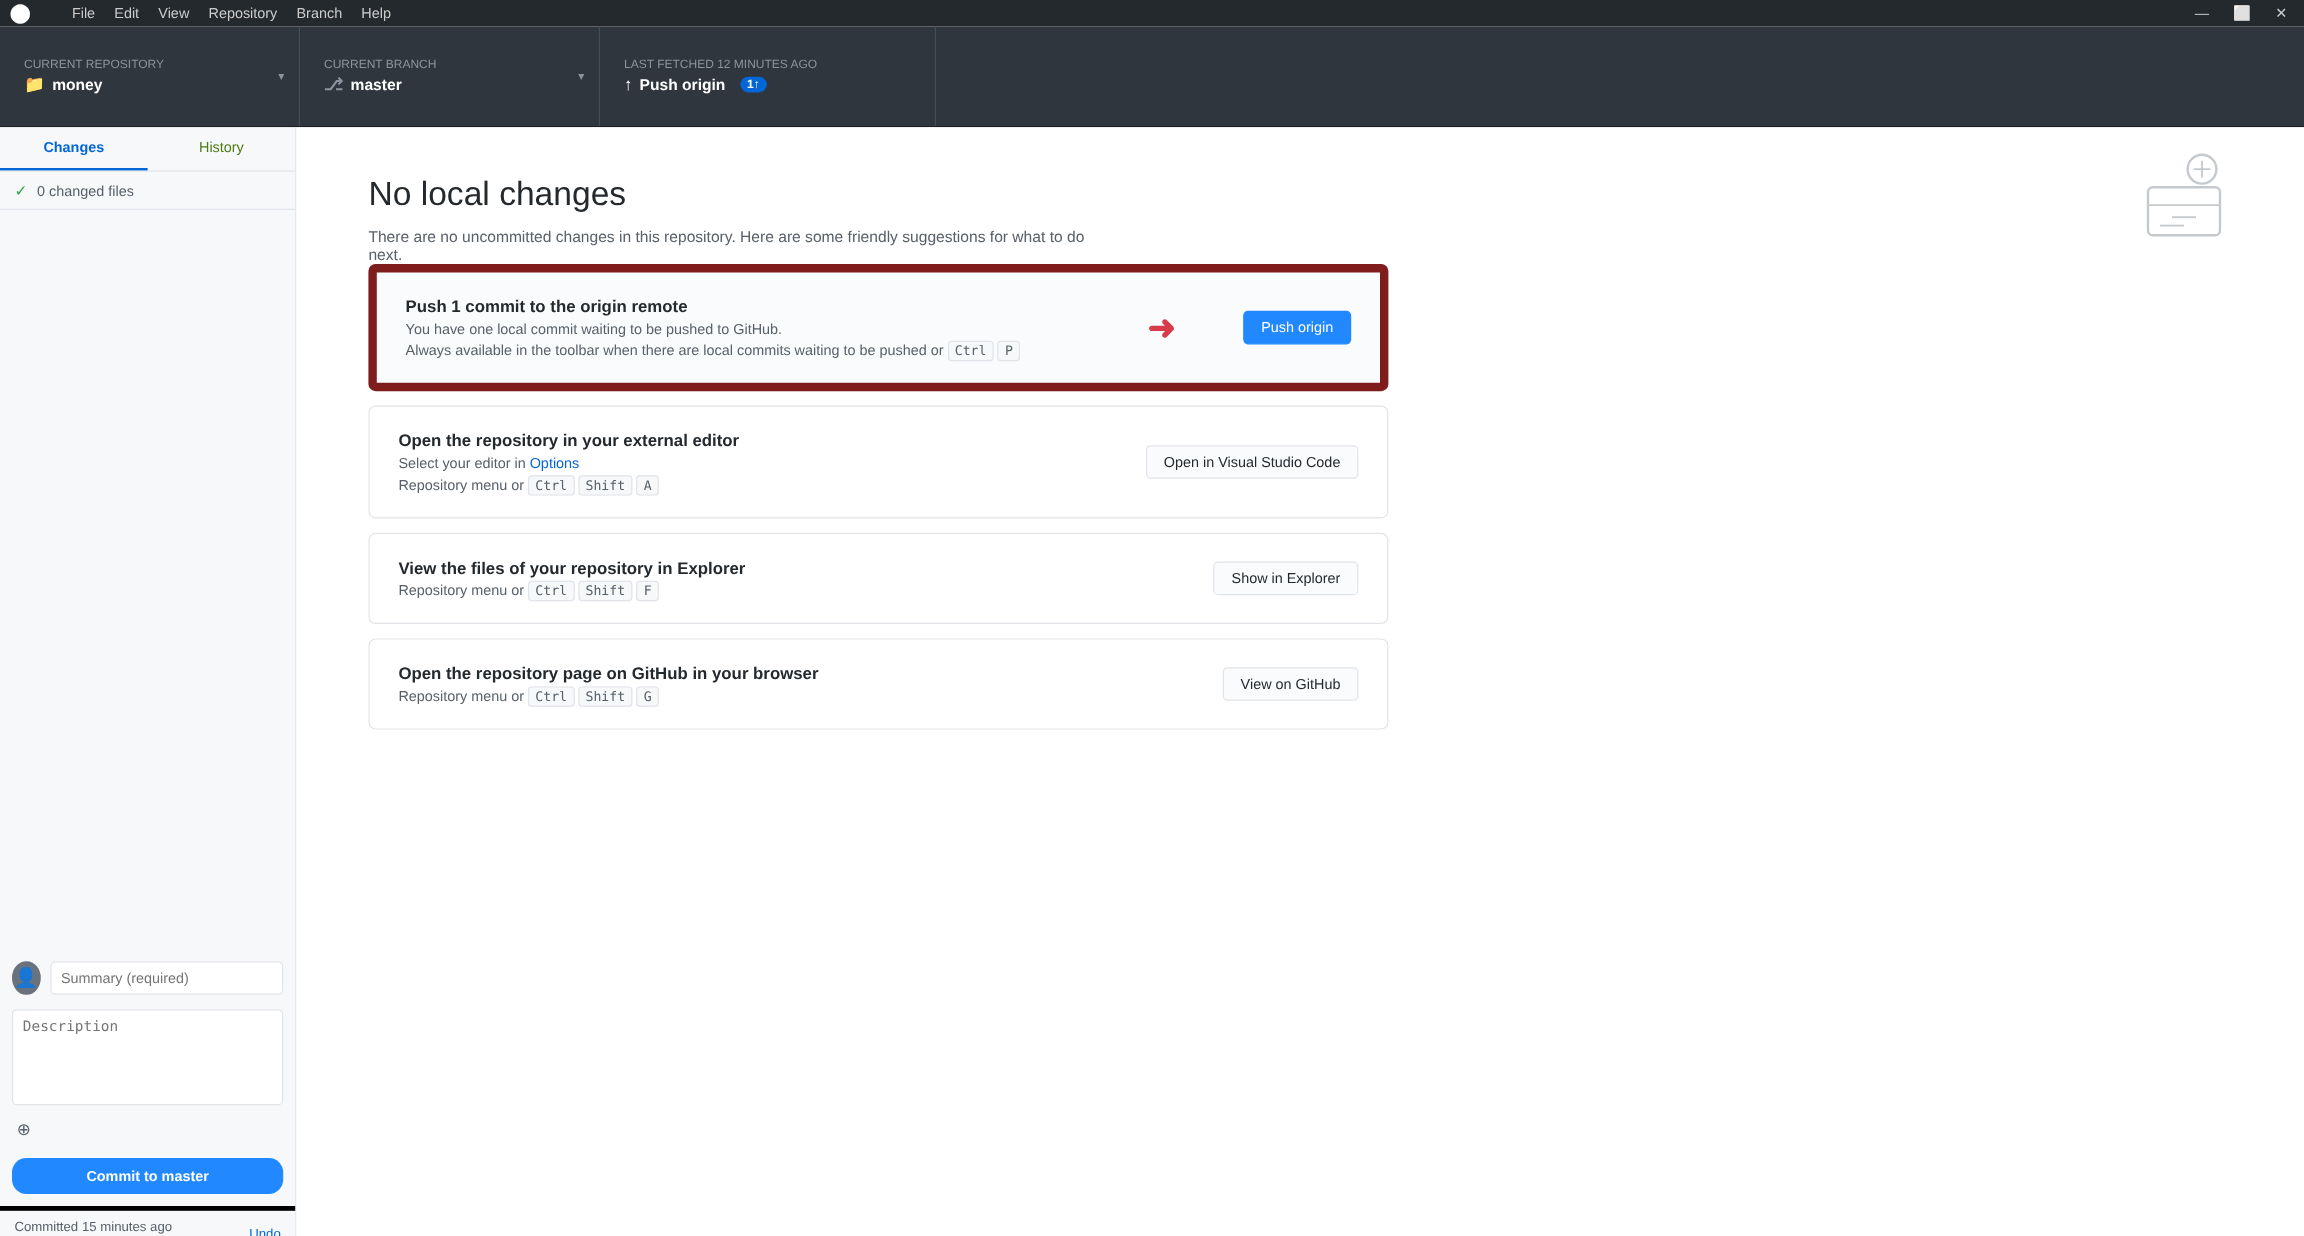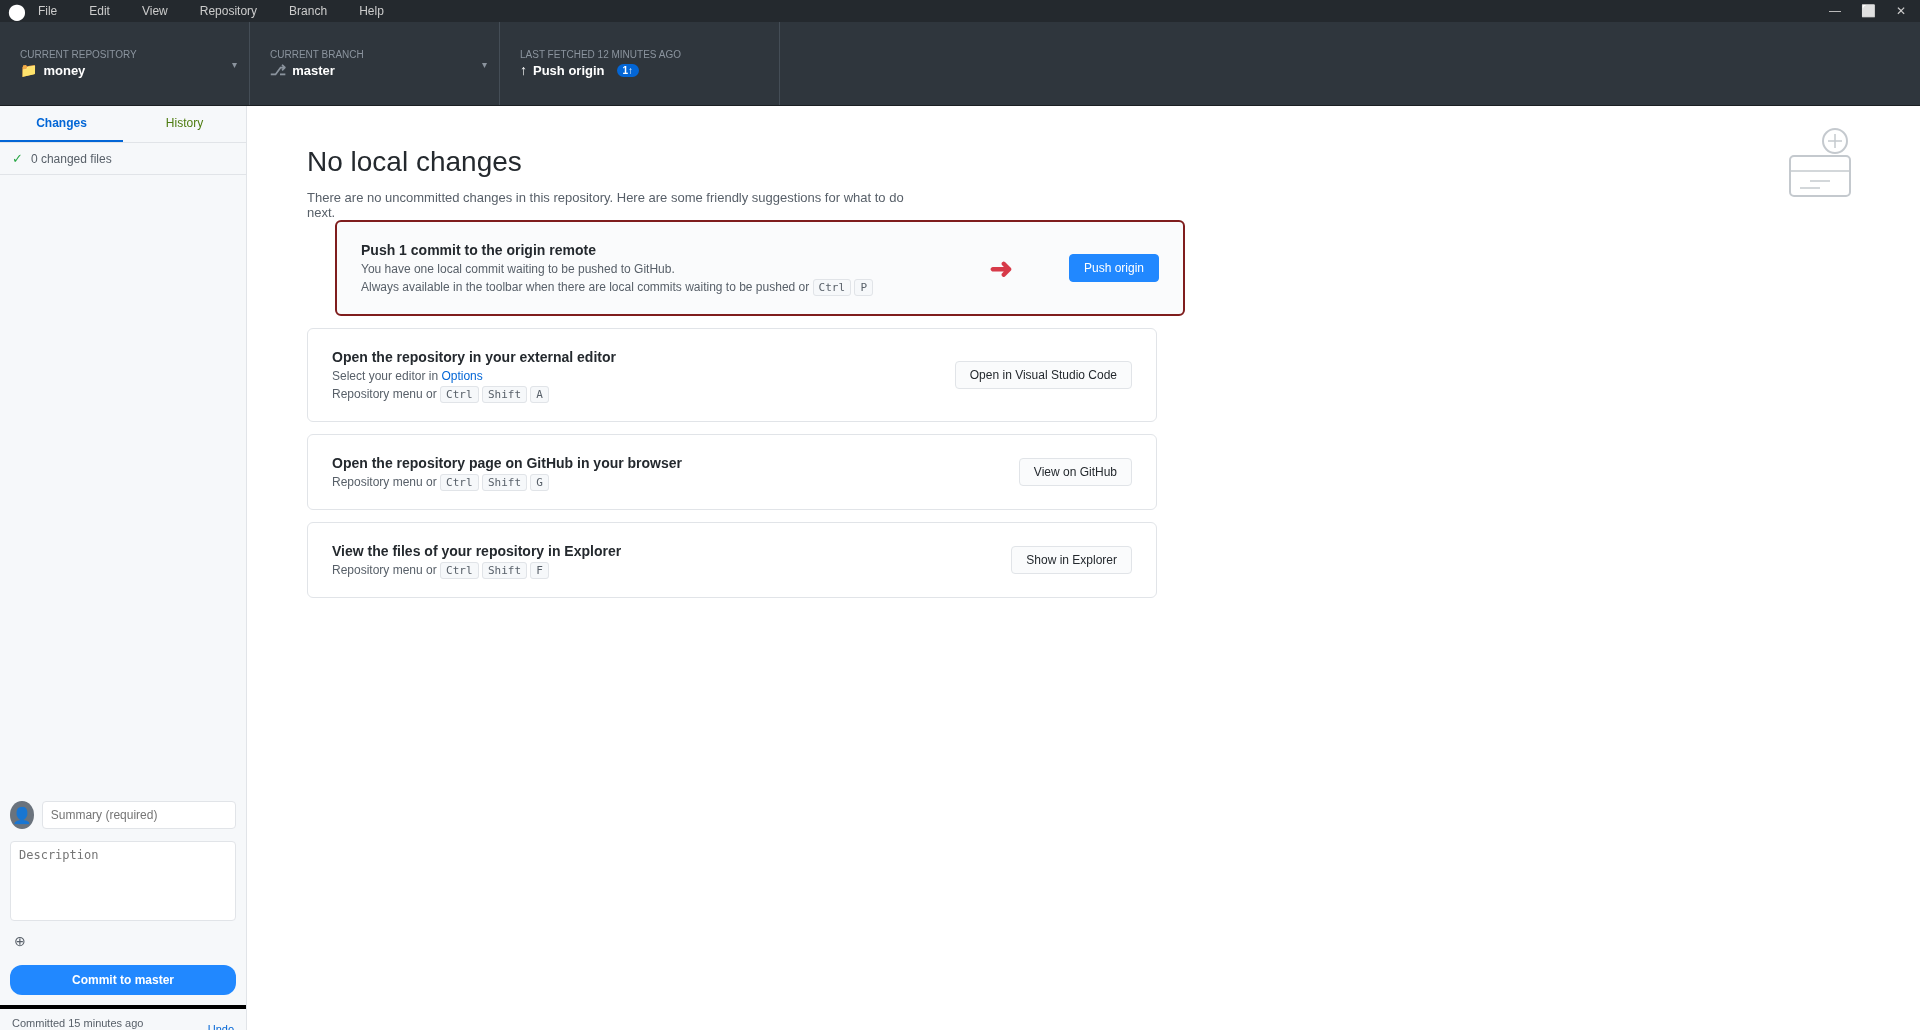--- a/index.html
+++ b/index.html
@@ -1,20 +1,20 @@
 <!DOCTYPE html>
 <html><head>
   <meta charset="utf-8">
   <style>
     * { margin: 0; padding: 0; box-sizing: border-box; }
     body { font-family: -apple-system, BlinkMacSystemFont, 'Segoe UI', sans-serif; font-size: 12px; background: #fff; width: 1920px; height: 1030px; overflow: hidden; }
 
     
     .titlebar { background: #24292e; height: 22px; display: flex; align-items: center; justify-content: space-between; padding: 0 8px; }
-    .titlebar-menu { display: flex; gap: 32px; align-items: center; }
+    .titlebar-menu { display: flex; gap: 16px; align-items: center; margin-left: 22px; }
     .titlebar-menu-item { color: #ccc; font-size: 12px; cursor: pointer; }
     .titlebar-logo { color: #fff; font-size: 16px; margin-right: 8px; }
     .titlebar-controls { display: flex; gap: 8px; }
     .titlebar-control { color: #ccc; font-size: 12px; cursor: pointer; background: none; border: none; padding: 2px 6px; }
 
     
     .toolbar { background: #2f363d; height: 84px; display: flex; align-items: center; border-bottom: 1px solid #1b1f23; }
     .toolbar-section { display: flex; flex-direction: column; justify-content: center; padding: 0 20px; height: 100%; border-right: 1px solid #444d56; cursor: pointer; min-width: 250px; position: relative; }
     .toolbar-section-label { color: #8b949e; font-size: 10px; text-transform: uppercase; margin-bottom: 2px; }
     .toolbar-section-value { color: #fff; font-size: 13px; font-weight: 600; display: flex; align-items: center; gap: 6px; }
@@ -42,21 +42,21 @@
     .committed-text { font-size: 11px; color: #586069; }
     .undo-button { font-size: 11px; color: #0366d6; background: none; border: none; cursor: pointer; }
 
     
     .main { flex: 1; padding: 40px 60px; overflow-y: auto; background: #fff; }
     .no-changes-title { font-size: 28px; color: #24292e; font-weight: 300; margin-bottom: 12px; }
     .no-changes-desc { font-size: 13px; color: #586069; max-width: 600px; }
 
     
     .card { border: 1px solid #e1e4e8; border-radius: 6px; padding: 20px 24px; margin-bottom: 12px; display: flex; justify-content: space-between; align-items: center; position: relative; max-width: 850px; }
-    .card.highlighted { border: 2px solid #7f1d1d; background: #fafbfc; margin-left: 28px; }
+    .card.highlighted { border: 7px solid #7f1d1d; background: #fafbfc; }
     .card-content { flex: 1; }
     .card-title { font-size: 14px; font-weight: 600; color: #24292e; margin-bottom: 4px; }
     .card-desc { font-size: 12px; color: #586069; margin-bottom: 4px; }
     .card-hint { font-size: 12px; color: #586069; }
     .card-button { border: 1px solid #e1e4e8; border-radius: 4px; padding: 6px 14px; font-size: 12px; color: #24292e; background: #fafbfc; cursor: pointer; white-space: nowrap; }
     .card-button.primary { background: #2188ff; color: #fff; border-color: #2188ff; }
     .kbd { background: #f6f8fa; border: 1px solid #e1e4e8; border-radius: 3px; padding: 1px 5px; font-family: monospace; font-size: 11px; color: #586069; }
     .link-text { color: #0366d6; cursor: pointer; }
   </style>
 </head>
@@ -194,38 +194,38 @@
           <span class="kbd">Ctrl</span>
           <span class="kbd">Shift</span>
           <span class="kbd">A</span>
         </div>
       </div>
       <button class="card-button">Open in Visual Studio Code</button>
     </div>
 
     <div class="card">
       <div class="card-content">
+        <div class="card-title">View the files of your repository in Explorer</div>
+        <div class="card-hint">
+          <span>Repository menu or </span>
+          <span class="kbd">Ctrl</span>
+          <span class="kbd">Shift</span>
+          <span class="kbd">F</span>
+        </div>
+      </div>
+      <button class="card-button">Show in Explorer</button>
+    </div>
+
+    <div class="card">
+      <div class="card-content">
         <div class="card-title">Open the repository page on GitHub in your browser</div>
         <div class="card-hint">
           <span>Repository menu or </span>
           <span class="kbd">Ctrl</span>
           <span class="kbd">Shift</span>
           <span class="kbd">G</span>
         </div>
       </div>
       <button class="card-button">View on GitHub</button>
     </div>
 
-    <div class="card">
-      <div class="card-content">
-        <div class="card-title">View the files of your repository in Explorer</div>
-        <div class="card-hint">
-          <span>Repository menu or </span>
-          <span class="kbd">Ctrl</span>
-          <span class="kbd">Shift</span>
-          <span class="kbd">F</span>
-        </div>
-      </div>
-      <button class="card-button">Show in Explorer</button>
-    </div>
-
   </div>
 </div>
 
 </body></html>

